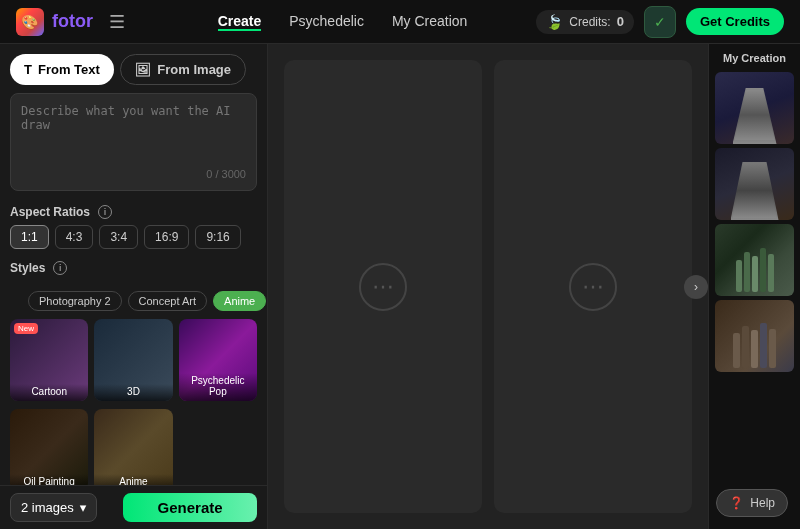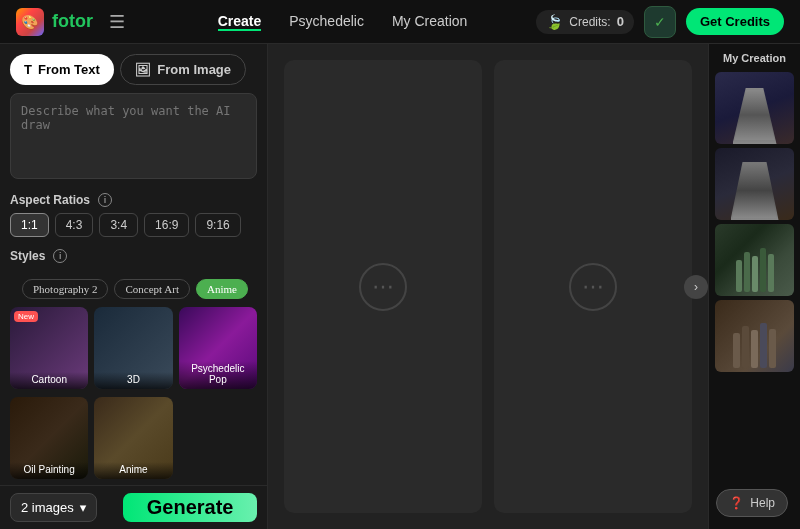--- a/index.html
+++ b/index.html
@@ -36,21 +36,21 @@
       border-radius: 6px;
       background: linear-gradient(135deg, #f90, #f44, #c44, #66f);
       display: flex;
       align-items: center;
       justify-content: center;
       font-size: 14px;
     }
     .logo-text {
       font-size: 18px;
       font-weight: 700;
-      color: #22c55e;
+      color: #8b5cf6;
     }
     .hamburger {
       color: #aaa;
       font-size: 18px;
       cursor: pointer;
       margin-right: 24px;
     }
     .nav {
       display: flex;
       gap: 28px;
@@ -234,23 +234,22 @@
 
     
     .styles-scroll {
       overflow-y: auto;
       flex: 1;
     }
     .styles-scroll::-webkit-scrollbar { width: 0; }
     .style-tag-row {
       display: flex;
       gap: 6px;
-      padding: 4px 22px;
+      padding: 4px 28px;
       overflow: hidden;
-      font-family: Liberation Serif, serif;
     }
     .style-tag {
       padding: 3px 10px;
       border-radius: 14px;
       border: 1px solid #444;
       font-size: 11px;
       color: #ccc;
       cursor: pointer;
       white-space: nowrap;
     }
@@ -313,21 +312,21 @@
       font-size: 13px;
       color: #fff;
       cursor: pointer;
     }
     .generate-btn {
       flex: 1;
       background: linear-gradient(90deg, #00e676, #69f0ae);
       color: #000;
       border: none;
       border-radius: 8px;
-      font-size: 20px;
+      font-size: 15px;
       font-weight: 700;
       cursor: pointer;
     }
 
     
     .center-panel {
       flex: 1;
       background: #222;
       display: flex;
       align-items: center;
@@ -491,20 +490,21 @@
         <span>From Text</span>
       </button>
       <button class="tab-btn inactive">
         <span class="tab-icon">🖼</span>
         <span>From Image</span>
       </button>
     </div>
 
     <div class="prompt-area">
       <textarea class="prompt-textarea" placeholder="Describe what you want the AI draw" style=""></textarea>
+      <div class="prompt-count">0 / 3000</div>
     </div>
 
     <div class="section">
       <div class="section-title">
         <span>Aspect Ratios</span>
         <span class="info-icon">i</span>
       </div>
       <div class="ratio-buttons">
         <button class="ratio-btn active">1:1</button>
         <button class="ratio-btn">4:3</button>

